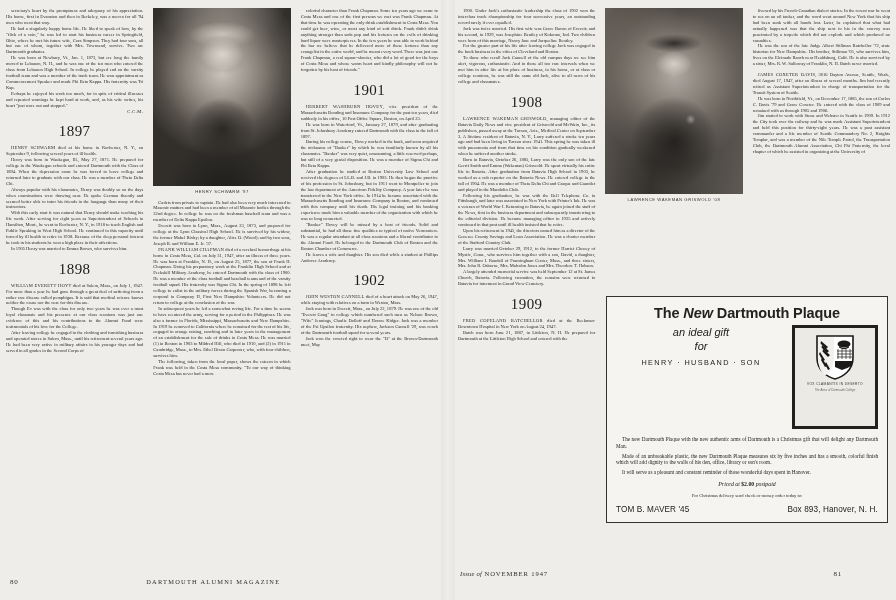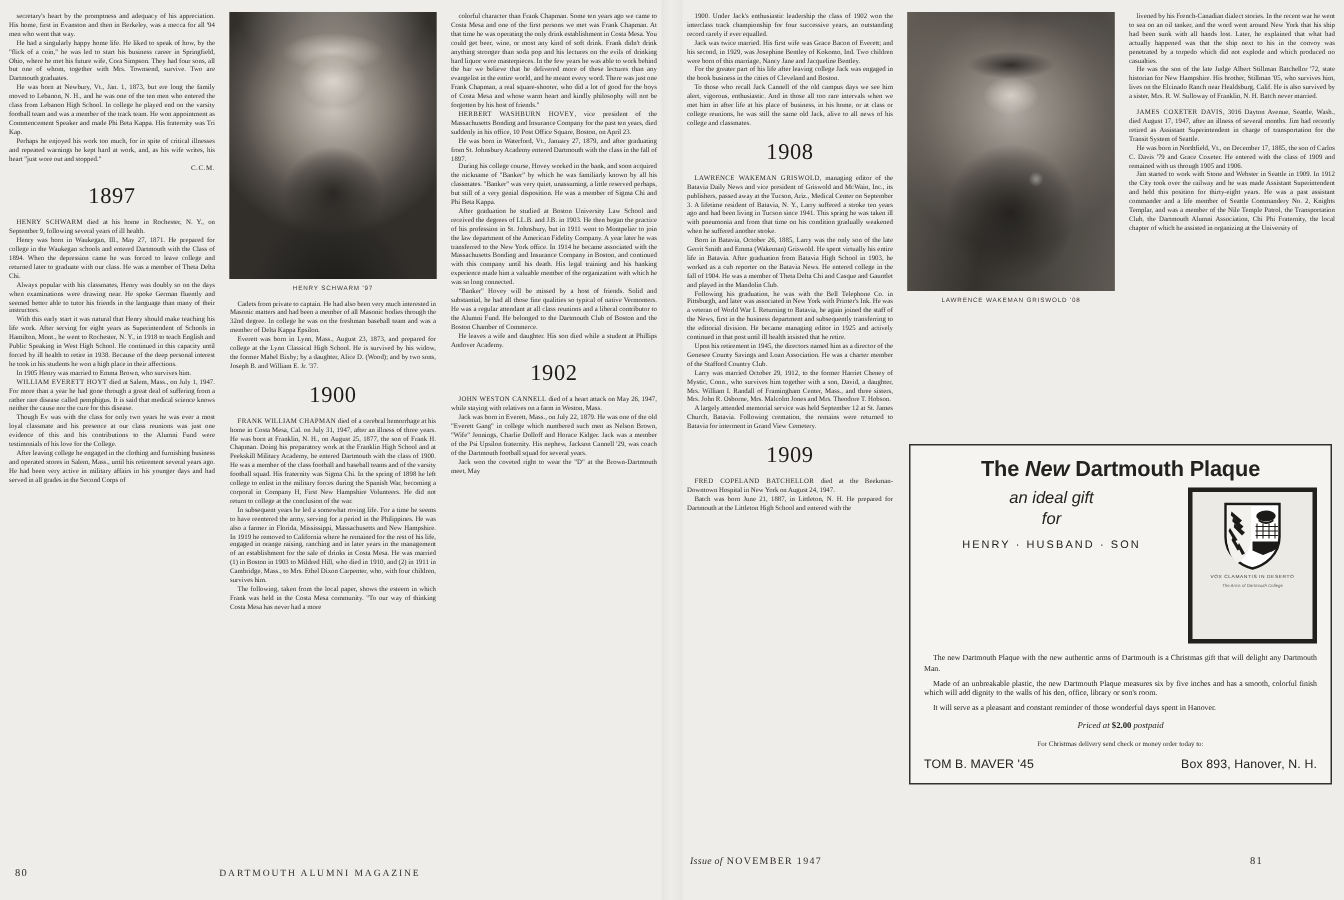--- a/index.html
+++ b/index.html
@@ -186,44 +186,45 @@
         <p class="body">Perhaps he enjoyed his work too much, for in spite of critical illnesses and repeated warnings he kept hard at work, and, as his wife writes, his heart "just wore out and stopped."</p>
         <p class="signoff">C.C.M.</p>
 
         <div class="year">1897</div>
         <p class="body first"><span class="sc">HENRY SCHWARM</span><span> died at his home in Rochester, N. Y., on September 9, following several years of ill health.</span></p>
         <p class="body">Henry was born in Waukegan, Ill., May 27, 1871. He prepared for college in the Waukegan schools and entered Dartmouth with the Class of 1894. When the depression came he was forced to leave college and returned later to graduate with our class. He was a member of Theta Delta Chi.</p>
         <p class="body">Always popular with his classmates, Henry was doubly so on the days when examinations were drawing near. He spoke German fluently and seemed better able to tutor his friends in the language than many of their instructors.</p>
         <p class="body">With this early start it was natural that Henry should make teaching his life work. After serving for eight years as Superintendent of Schools in Hamilton, Mont., he went to Rochester, N. Y., in 1918 to teach English and Public Speaking in West High School. He continued in this capacity until forced by ill health to retire in 1938. Because of the deep personal interest he took in his students he won a high place in their affections.</p>
         <p class="body">In 1905 Henry was married to Emma Brown, who survives him.</p>
 
+        <div class="year">1898</div>
         <p class="body first"><span class="sc">WILLIAM EVERETT HOYT</span><span> died at Salem, Mass., on July 1, 1947. For more than a year he had gone through a great deal of suffering from a rather rare disease called pemphigus. It is said that medical science knows neither the cause nor the cure for this disease.</span></p>
         <p class="body">Though Ev was with the class for only two years he was ever a most loyal classmate and his presence at our class reunions was just one evidence of this and his contributions to the Alumni Fund were testimonials of his love for the College.</p>
         <p class="body">After leaving college he engaged in the clothing and furnishing business and operated stores in Salem, Mass., until his retirement several years ago. He had been very active in military affairs in his younger days and had served in all grades in the Second Corps of</p>
       </div>
 
       <div class="col">
         <div class="photo portrait1">
           <div class="plate">
               <div class="p1-face"></div>
             </div>
           <div class="caption">HENRY SCHWARM '97</div>
         </div>
         <p class="body first" style="margin-top:6px;">Cadets from private to captain. He had also been very much interested in Masonic matters and had been a member of all Masonic bodies through the 32nd degree. In college he was on the freshman baseball team and was a member of Delta Kappa Epsilon.</p>
         <p class="body">Everett was born in Lynn, Mass., August 23, 1873, and prepared for college at the Lynn Classical High School. He is survived by his widow, the former Mabel Bixby; by a daughter, Alice D. (Wood); and by two sons, Joseph B. and William E. Jr. '37.</p>
 
-        <div class="year">1900</div>
         <p class="body first"><span class="sc">FRANK WILLIAM CHAPMAN</span><span> died of a cerebral hemorrhage at his home in Costa Mesa, Cal. on July 31, 1947, after an illness of three years. He was born at Franklin, N. H., on August 25, 1877, the son of Frank H. Chapman. Doing his preparatory work at the Franklin High School and at Peekskill Military Academy, he entered Dartmouth with the class of 1900. He was a member of the class football and baseball teams and of the varsity football squad. His fraternity was Sigma Chi. In the spring of 1898 he left college to enlist in the military forces during the Spanish War, becoming a corporal in Company H, First New Hampshire Volunteers. He did not return to college at the conclusion of the war.</span></p>
         <p class="body">In subsequent years he led a somewhat roving life. For a time he seems to have reentered the army, serving for a period in the Philippines. He was also a farmer in Florida, Mississippi, Massachusetts and New Hampshire. In 1919 he removed to California where he remained for the rest of his life, engaged in orange raising, ranching and in later years in the management of an establishment for the sale of drinks in Costa Mesa. He was married (1) in Boston in 1903 to Mildred Hill, who died in 1910, and (2) in 1911 in Cambridge, Mass., to Mrs. Ethel Dixon Carpenter, who, with four children, survives him.</p>
         <p class="body">The following, taken from the local paper, shows the esteem in which Frank was held in the Costa Mesa community. "To our way of thinking Costa Mesa has never had a more</p>
       </div>
 
       <div class="col">
         <p class="body first">colorful character than Frank Chapman. Some ten years ago we came to Costa Mesa and one of the first persons we met was Frank Chapman. At that time he was operating the only drink establishment in Costa Mesa. You could get beer, wine, or most any kind of soft drink. Frank didn't drink anything stronger than soda pop and his lectures on the evils of drinking hard liquor were masterpieces. In the few years he was able to work behind the bar we believe that he delivered more of these lectures than any evangelist in the entire world, and he meant every word. There was just one Frank Chapman, a real square-shooter, who did a lot of good for the boys of Costa Mesa and whose warm heart and kindly philosophy will not be forgotten by his host of friends."</p>
 
+        <div class="year">1901</div>
         <p class="body first"><span class="sc">HERBERT WASHBURN HOVEY</span><span>, vice president of the Massachusetts Bonding and Insurance Company for the past ten years, died suddenly in his office, 10 Post Office Square, Boston, on April 23.</span></p>
         <p class="body">He was born in Waterford, Vt., January 27, 1879, and after graduating from St. Johnsbury Academy entered Dartmouth with the class in the fall of 1897.</p>
         <p class="body">During his college course, Hovey worked in the bank, and soon acquired the nickname of "Banker" by which he was familiarly known by all his classmates. "Banker" was very quiet, unassuming, a little reserved perhaps, but still of a very genial disposition. He was a member of Sigma Chi and Phi Beta Kappa.</p>
         <p class="body">After graduation he studied at Boston University Law School and received the degrees of LL.B. and J.B. in 1903. He then began the practice of his profession in St. Johnsbury, but in 1911 went to Montpelier to join the law department of the American Fidelity Company. A year later he was transferred to the New York office. In 1914 he became associated with the Massachusetts Bonding and Insurance Company in Boston, and continued with this company until his death. His legal training and his banking experience made him a valuable member of the organization with which he was so long connected.</p>
         <p class="body">"Banker" Hovey will be missed by a host of friends. Solid and substantial, he had all those fine qualities so typical of native Vermonters. He was a regular attendant at all class reunions and a liberal contributor to the Alumni Fund. He belonged to the Dartmouth Club of Boston and the Boston Chamber of Commerce.</p>
         <p class="body">He leaves a wife and daughter. His son died while a student at Phillips Andover Academy.</p>
 
         <div class="year">1902</div>
         <p class="body first"><span class="sc">JOHN WESTON CANNELL</span><span> died of a heart attack on May 26, 1947, while staying with relatives on a farm in Weston, Mass.</span></p>
         <p class="body">Jack was born in Everett, Mass., on July 22, 1879. He was one of the old "Everett Gang" in college which numbered such men as Nelson Brown, "Wife" Jennings, Charlie Dolloff and Horace Kidger. Jack was a member of the Psi Upsilon fraternity. His nephew, Jackson Cannell '29, was coach of the Dartmouth football squad for several years.</p>

